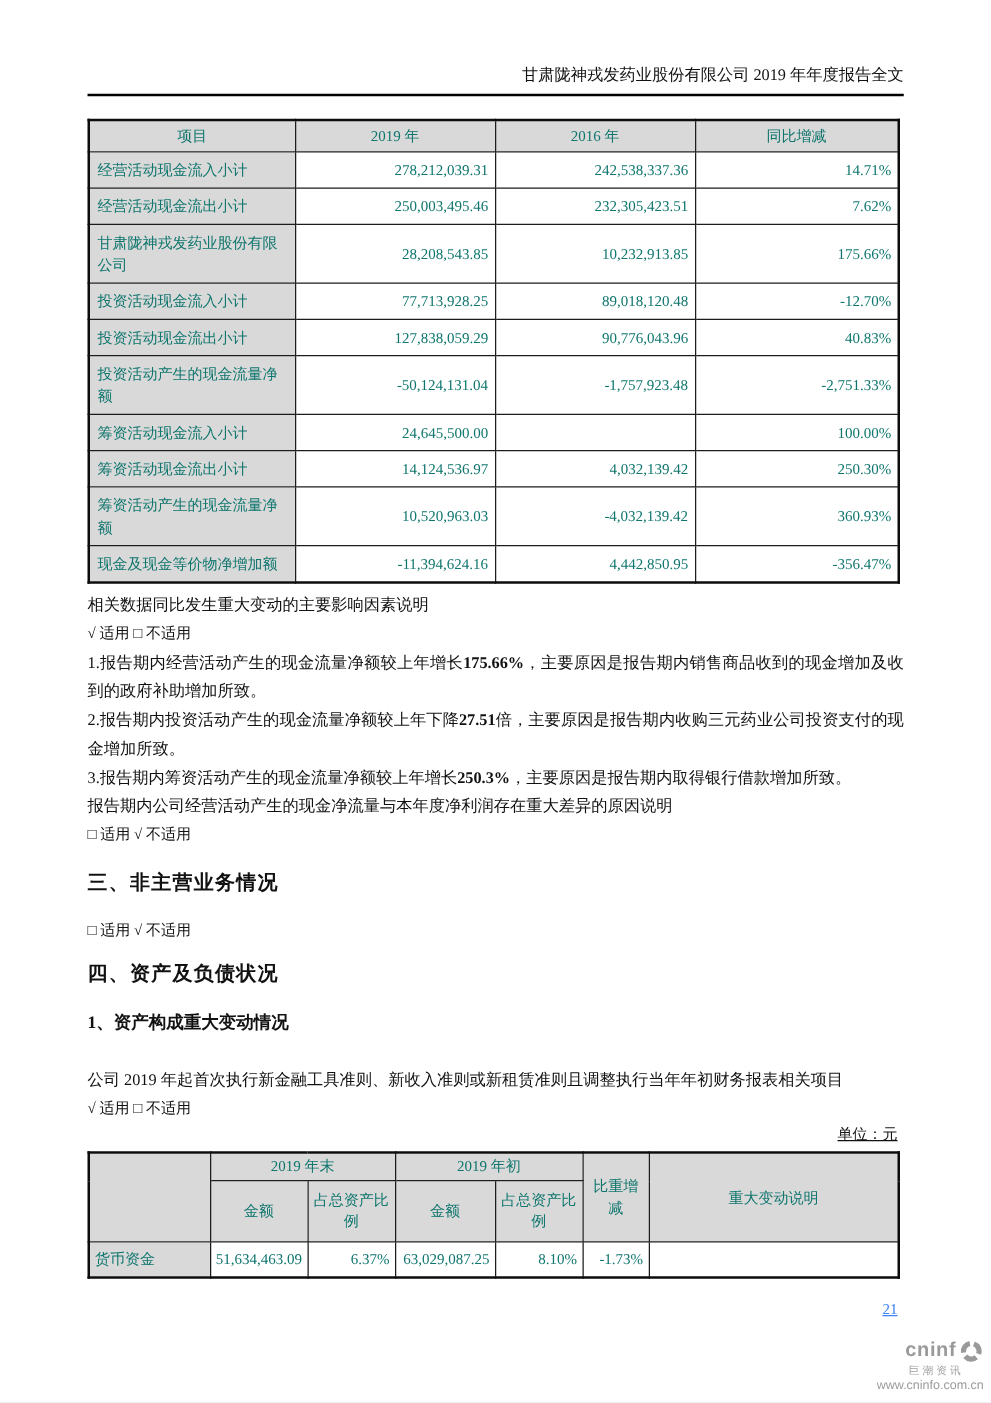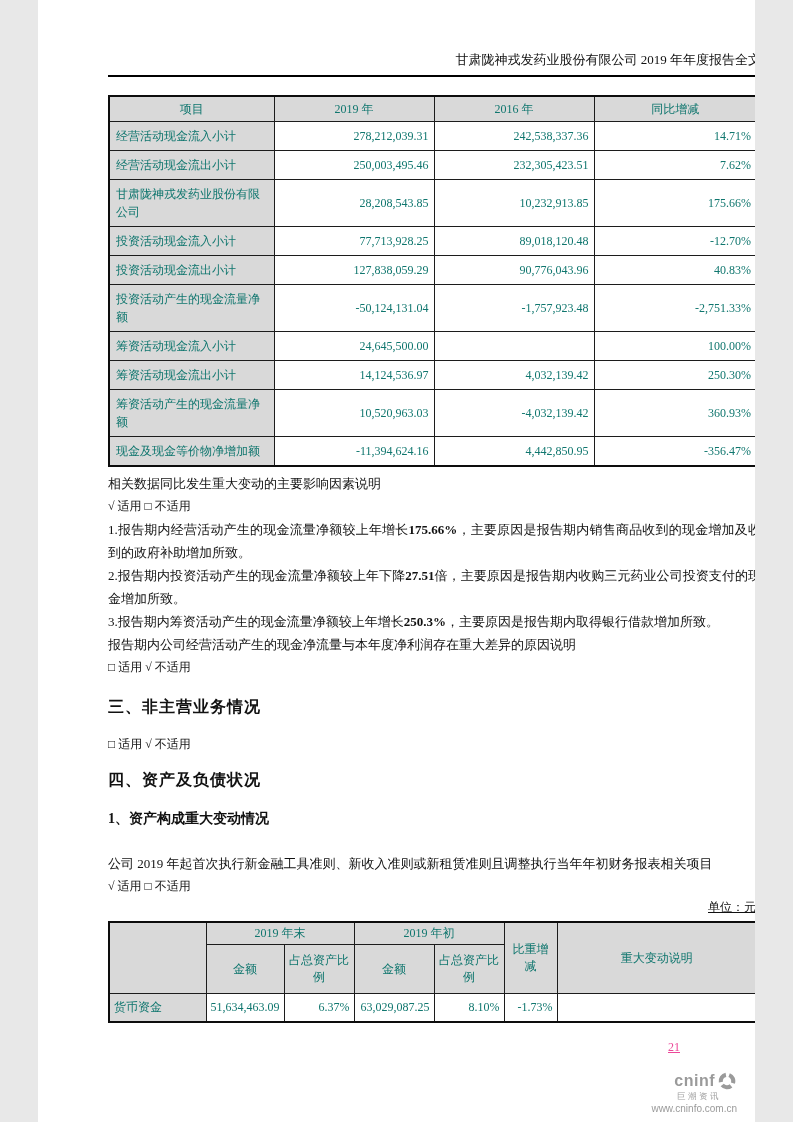--- a/index.html
+++ b/index.html
@@ -1,18 +1,18 @@
 <!DOCTYPE html>
 <html><head>
 <meta charset="utf-8">
 <style>
   html,body { margin:0; padding:0; background:#e8e8e8; }
   .page {
     position: relative;
-    width: 717px; height: 1122px;
+    width: 793px; height: 1122px;
     margin: 0 auto;
     background: #ffffff;
     font-family: "Liberation Serif", "DejaVu Serif", serif;
     color: #111;
     overflow: hidden;
   }
   .content {
     position: absolute; left: 70px; top: 0; width: 653px;
   }
   
@@ -71,24 +71,24 @@
   
   .asset-tbl { margin-top: 5px; }
   .asset-tbl th { padding: 3px 3px; }
   .asset-tbl .h1 { height: 20px; }
   .asset-tbl .h2row th { height: 44px; }
   .asset-tbl td { padding: 5px 4px; line-height: 17px; }
   .asset-tbl td.cell-note { background:#fff; }
   
   .page-num {
     position: absolute; top: 1040px; right: 75px;
-    font-size: 12px; color: #ec4899; text-decoration: underline;
+    font-size: 12px; color: #3b82f6; text-decoration: underline;
   }
   .footer-logo {
-    position: absolute; right: 18px; bottom: 8px;
+    position: absolute; right: 6px; bottom: 8px;
     text-align: right;
     color: #9e9e9e;
     font-family: "Liberation Sans", "DejaVu Sans", sans-serif;
     line-height: 1.1;
   }
   .brand-row {
     display: flex; align-items: center; justify-content: flex-end;
     font-weight: bold; font-size: 16px; letter-spacing: 0.5px;
     color: #9a9a9a;
   }

